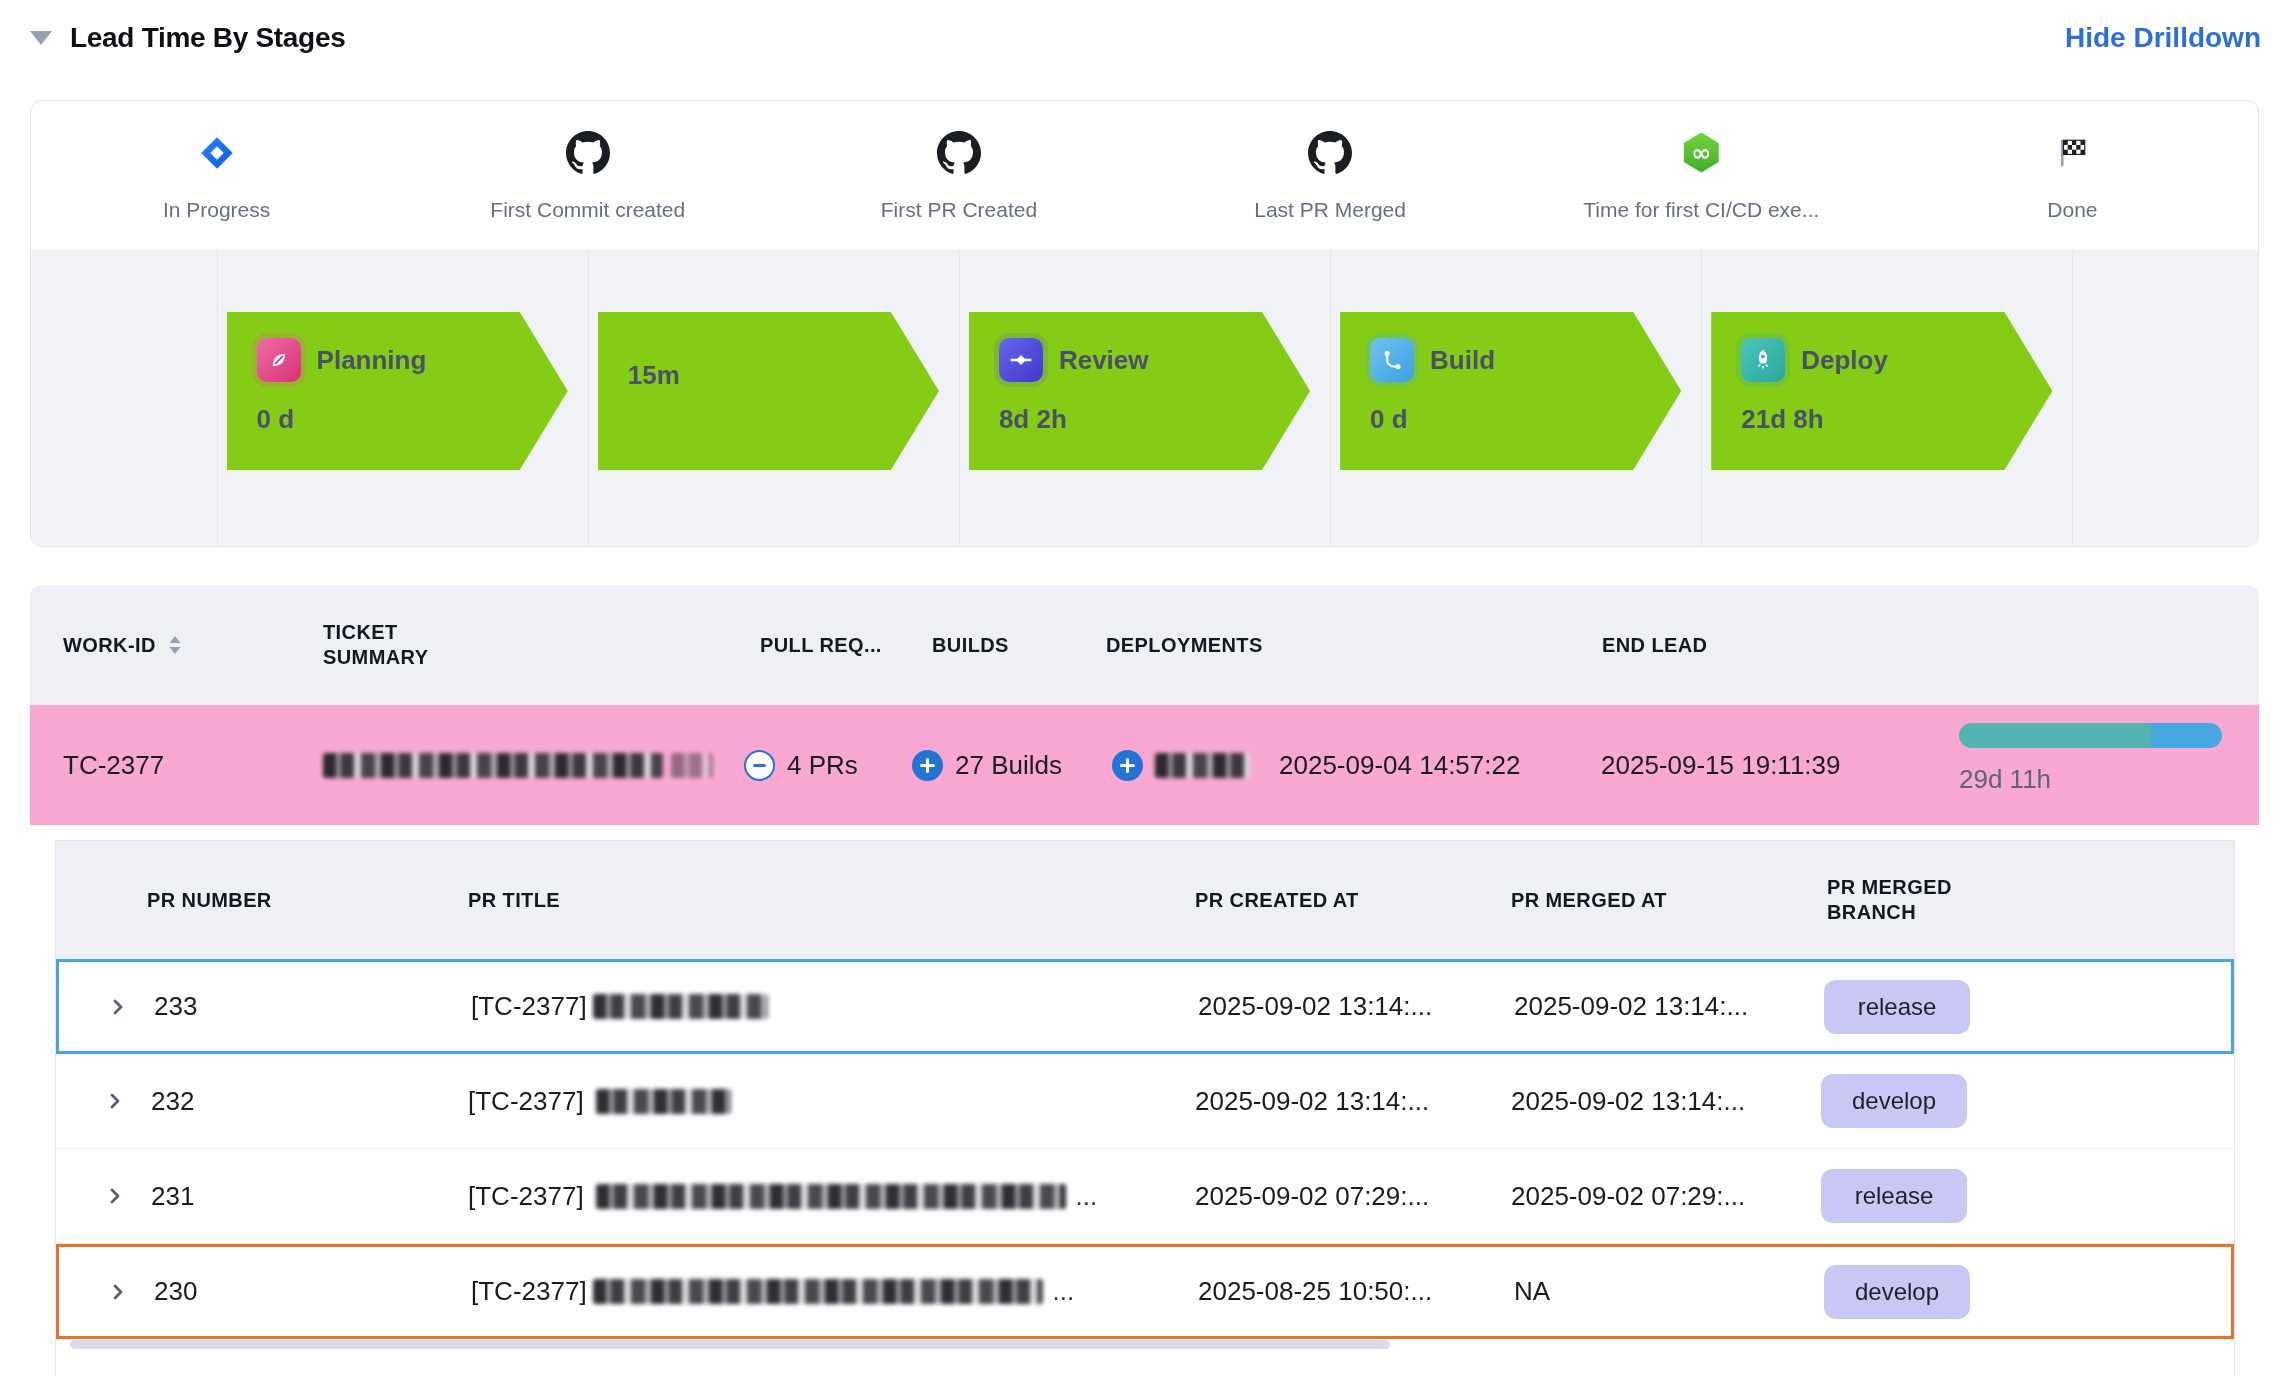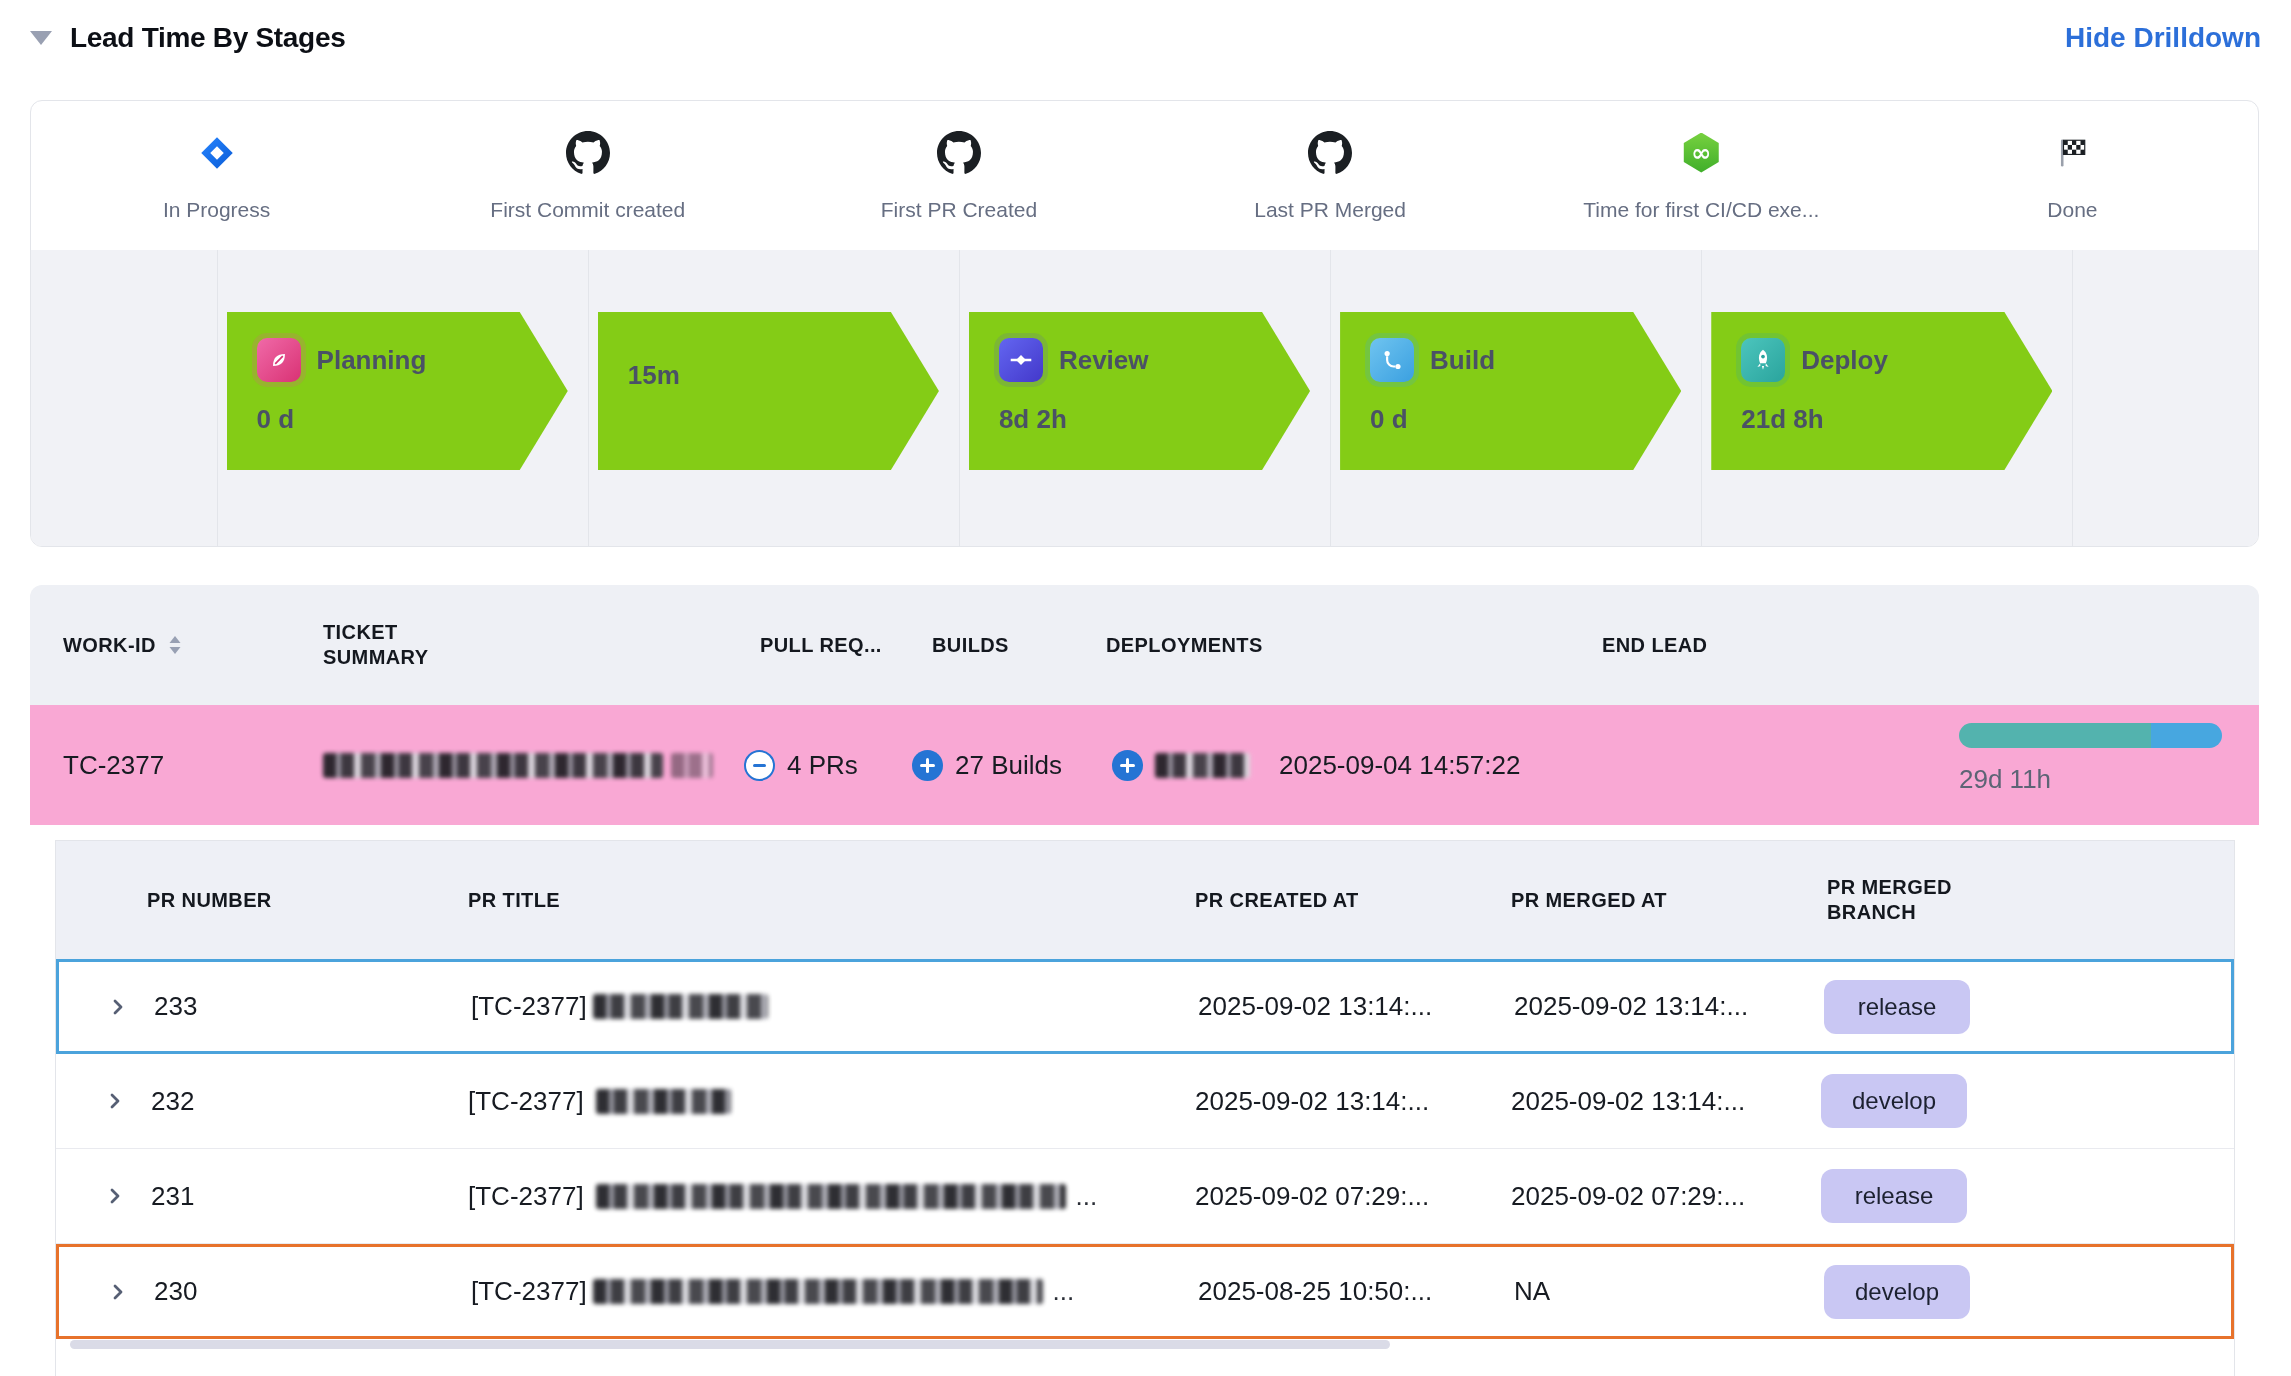--- a/index.html
+++ b/index.html
@@ -284,20 +284,21 @@
       </div>
       <div class="wrc" style="left:882px">
         <span class="circle-btn circle-plus"></span>
         <span>27 Builds</span>
       </div>
       <div class="wrc" style="left:1082px">
         <span class="circle-btn circle-plus"></span>
         <span class="redact rw-95"></span>
       </div>
       <div class="wrc" style="left:1249px">2025-09-04 14:57:22</div>
+      <div class="wrc" style="left:1571px">2025-09-15 19:11:39</div>
       <div class="lead-wrap">
         <div class="lead-bar">
           <div class="seg-t"></div>
           <div class="seg-b"></div>
         </div>
         <div class="lead-text">29d 11h</div>
       </div>
     </div>
 
     <div class="pr-card">

